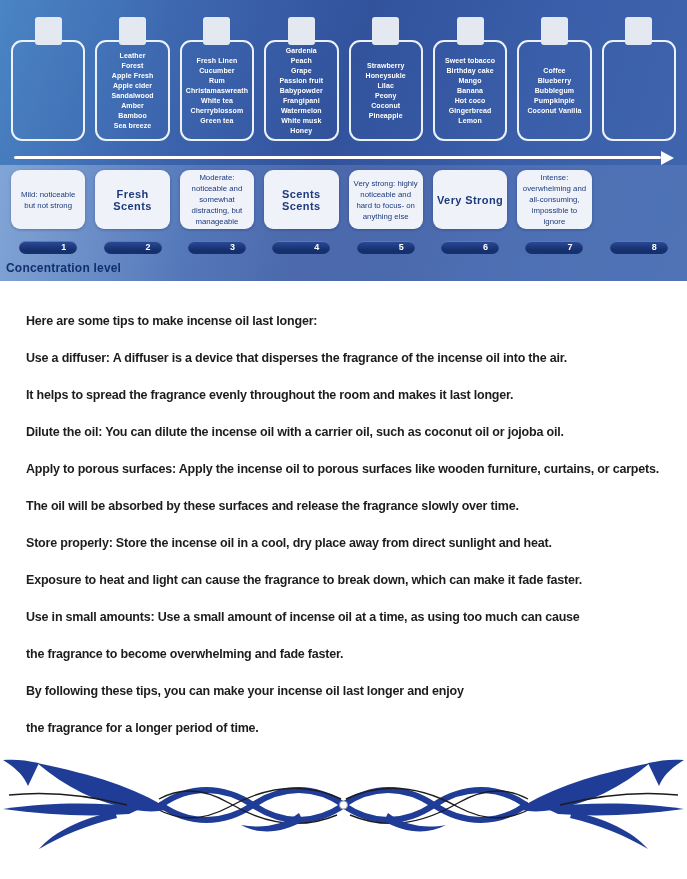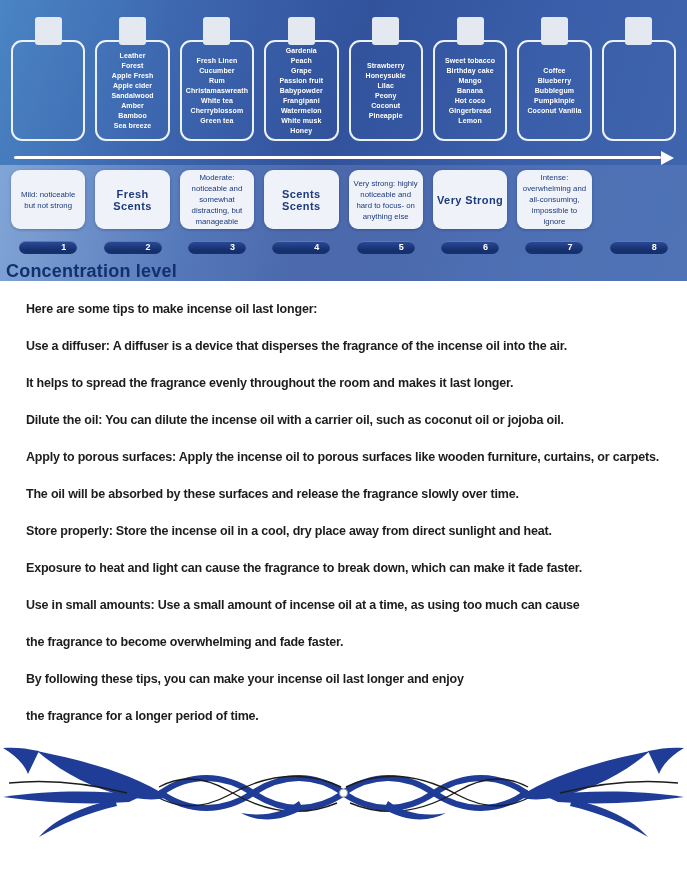--- a/index.html
+++ b/index.html
@@ -112,28 +112,28 @@
     font-size: 9px; font-weight: bold;
     text-align: right; line-height: 13px;
     padding-right: 11px;
   }
 
   .axis-label {
     position: relative; z-index: 1;
     margin: 7px 0 0 6px;
     color: #12306d;
     font-weight: bold;
-    font-size: 18px;
+    font-size: 12px;
     letter-spacing: 0.2px;
   }
 
   
   .tips { padding: 22px 20px 0 26px; color: #1d1d1d; }
   .tips p {
-    margin: 0 0 24px 0;
+    margin: 12px 0 24px 0;
     font-size: 12.5px;
     line-height: 13px;
     font-weight: bold;
     letter-spacing: -0.2px;
   }
 
   
   .ornament-wrap { margin-top: 10px; }
   .ornament { display: block; width: 687px; height: 92px; }
   .orn-stroke { fill: none; stroke: #1f3c96; stroke-width: 6; stroke-linecap: round; }

